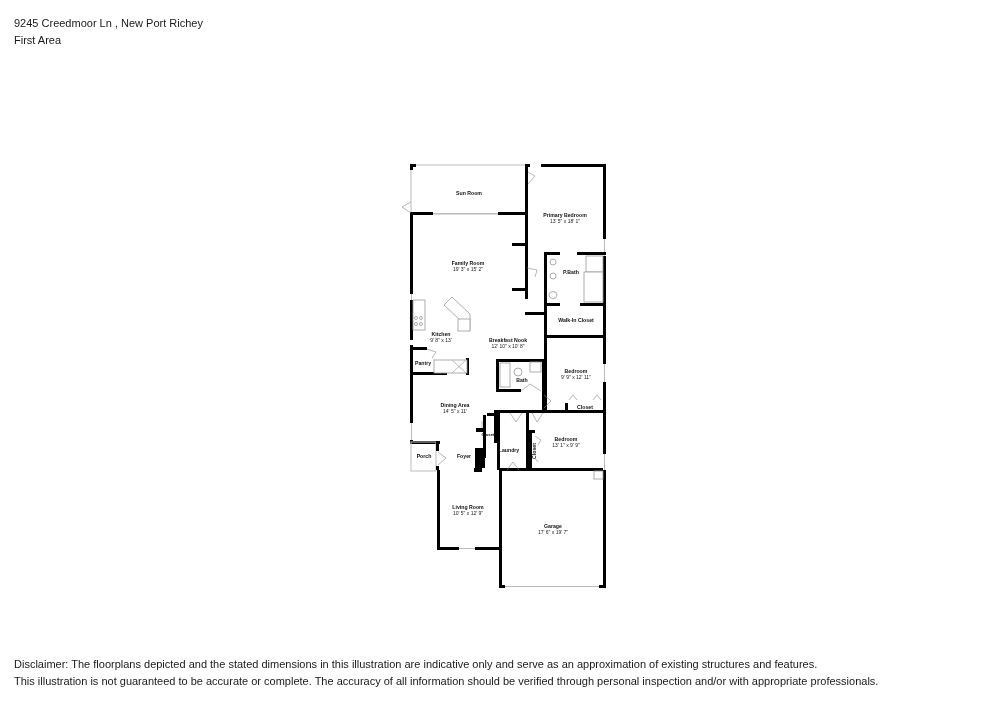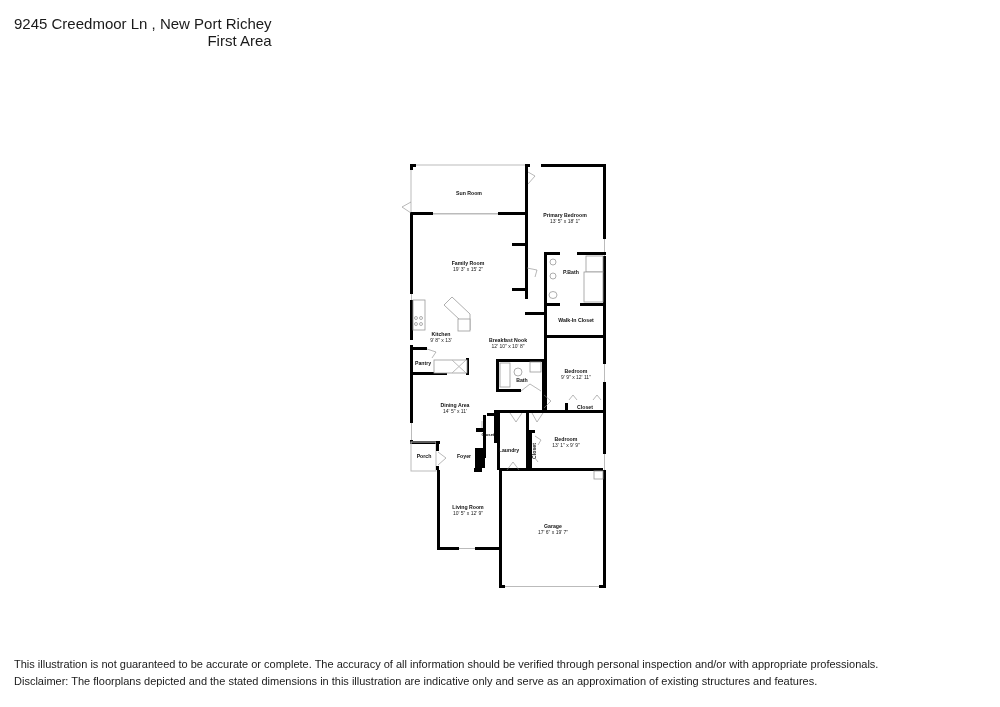--- a/index.html
+++ b/index.html
@@ -1,20 +1,20 @@
 <!DOCTYPE html>
 <html><head>
 <meta charset="utf-8">
 <style>
   html, body { margin: 0; padding: 0; background: #ffffff; }
   body {
     width: 1000px; height: 707px; position: relative; overflow: hidden;
     font-family: "Liberation Sans", sans-serif; color: #1a1a1a;
   }
-  .header { position: absolute; left: 14px; top: 15px; font-size: 15px; line-height: 17px; text-align: right; }
+  .header { position: absolute; left: 14px; top: 15px; font-size: 11px; line-height: 17px; }
   .header div { white-space: nowrap; }
   .disclaimer { position: absolute; left: 14px; top: 656px; font-size: 11px; line-height: 17px; }
   .disclaimer div { white-space: nowrap; }
   svg.plan { position: absolute; left: 0; top: 0; width: 1000px; height: 707px; }
   .wall { fill: #000; }
   .thin { stroke: #bbb; stroke-width: 1; fill: none; }
   .thinw { stroke: #999; stroke-width: 0.8; fill: #fff; }
   .door { stroke: #888; stroke-width: 0.6; fill: none; }
   .rname { font-family: "Liberation Sans", sans-serif; font-size: 5.2px; font-weight: bold; fill: #111; text-anchor: middle; }
   .rdim { font-family: "Liberation Sans", sans-serif; font-size: 5px; fill: #222; text-anchor: middle; }
@@ -224,15 +224,15 @@
     <text class="rname" x="468" y="509">Living Room</text>
     <text class="rdim" x="468" y="515">10' 5" x 12' 9"</text>
   </g>
   <g>
     <text class="rname" x="553" y="528">Garage</text>
     <text class="rdim" x="553" y="534">17' 6" x 19' 7"</text>
   </g>
 </svg>
 
 <div class="disclaimer">
+  <div>Disclaimer: The floorplans depicted and the stated dimensions in this illustration are indicative only and serve as an approximation of existing structures and features.</div>
   <div>This illustration is not guaranteed to be accurate or complete. The accuracy of all information should be verified through personal inspection and/or with appropriate professionals.</div>
-  <div>Disclaimer: The floorplans depicted and the stated dimensions in this illustration are indicative only and serve as an approximation of existing structures and features.</div>
 </div>
 
 </body></html>

